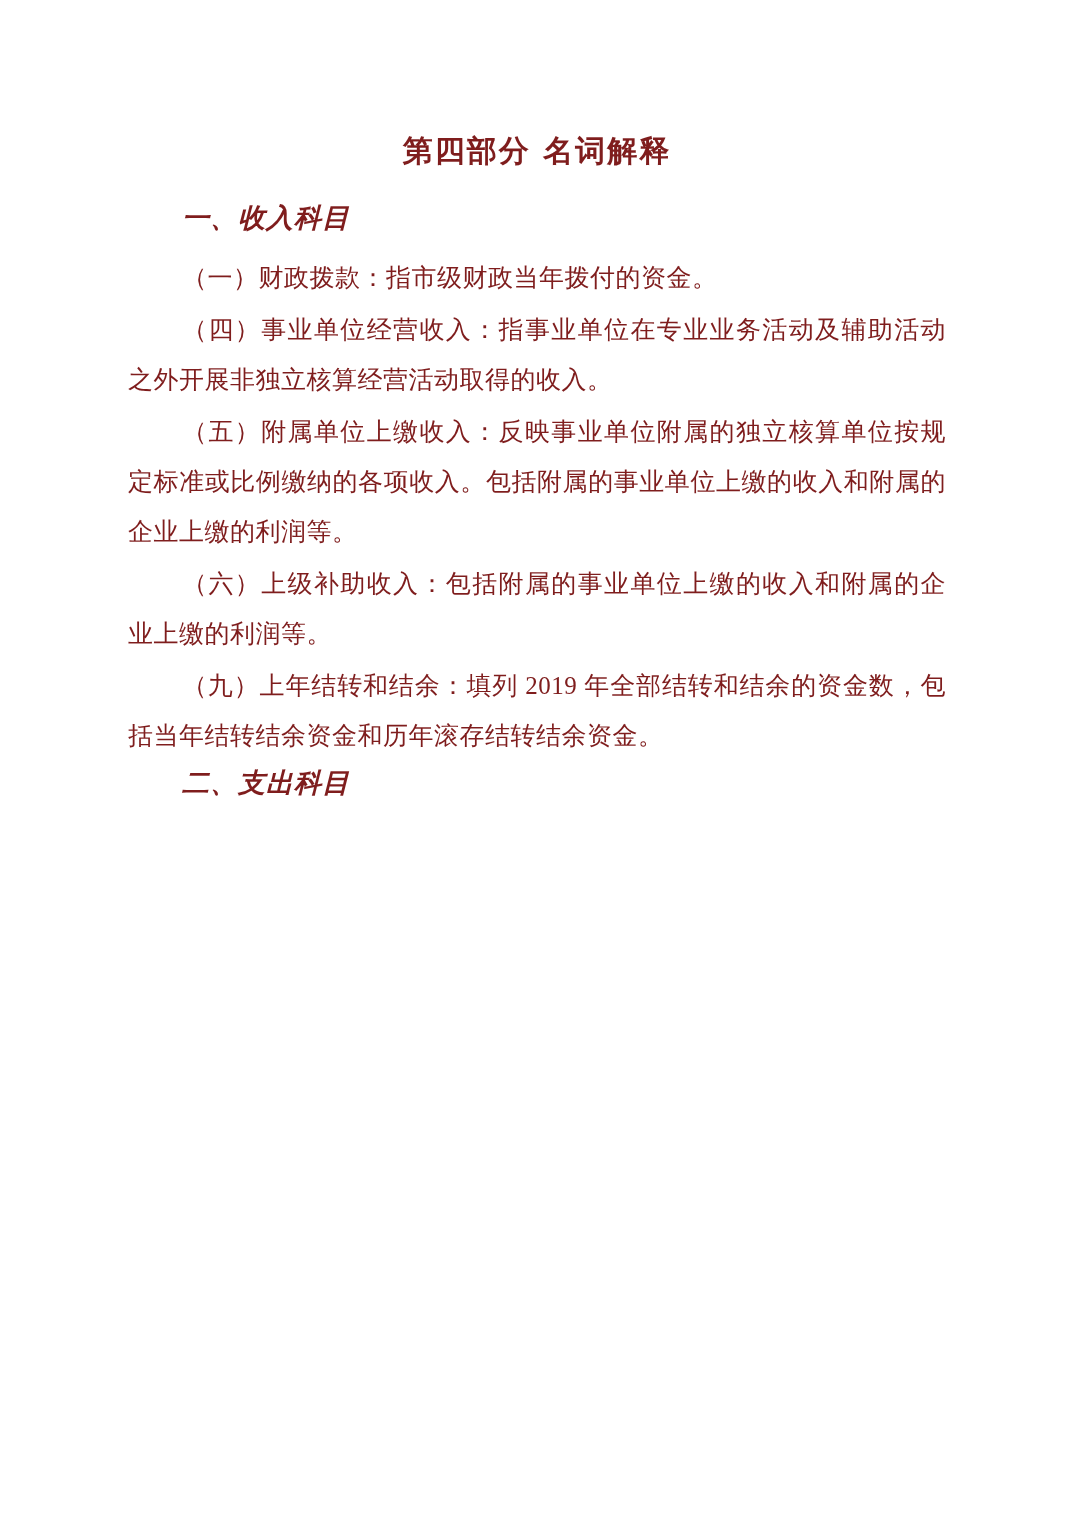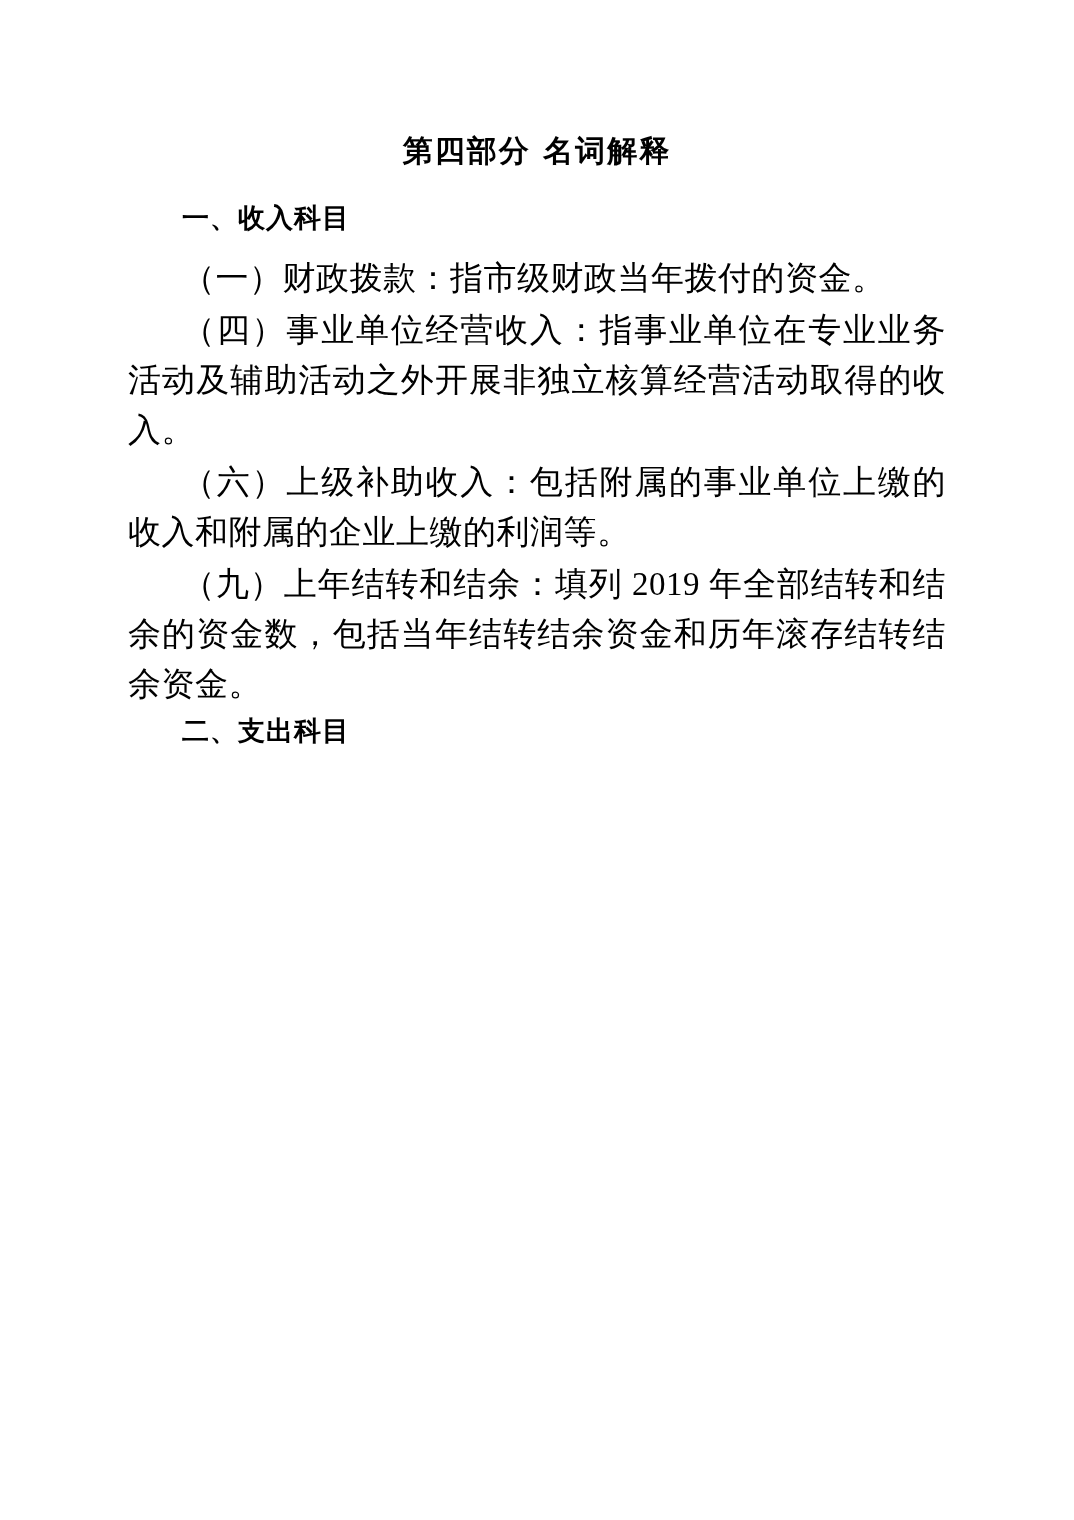--- a/index.html
+++ b/index.html
@@ -8,21 +8,21 @@
     background: #ffffff;
   }
   .page {
     position: relative;
     width: 1074px;
     height: 1252px;
     background: #ffffff;
     margin: 0 auto;
     overflow: hidden;
     font-family: "Liberation Serif", "DejaVu Serif", serif;
-    color: #000000;
+    color: #7f1d1d;
   }
   .content {
     position: absolute;
     left: 128px;
     top: 130px;
     width: 818px;
   }
   .doc-title {
     font-family: "DejaVu Sans", "Liberation Sans", sans-serif;
     font-weight: bold;
@@ -33,23 +33,24 @@
     line-height: 1.4;
   }
   .section-heading {
     font-family: "DejaVu Sans", "Liberation Sans", sans-serif;
     font-weight: bold;
     font-size: 27px;
     letter-spacing: 1px;
     margin: 0 0 14px 0;
     text-indent: 54px;
     line-height: 1.5;
+    font-style: italic;
   }
   .para {
-    font-size: 33px;
+    font-size: 25px;
     line-height: 50px;
     margin: 0 0 2px 0;
     text-indent: 54px;
     text-align: justify;
     text-justify: inter-ideograph;
     letter-spacing: 0.5px;
   }
   .tail-space {
     height: 40px;
   }
@@ -59,20 +60,21 @@
 
 <div class="page">
   <div class="content">
 
     <h1 class="doc-title">第四部分    名词解释</h1>
 
     <h2 class="section-heading">一、收入科目</h2>
 
     <p class="para">（一）财政拨款：指市级财政当年拨付的资金。</p>
     <p class="para">（四）事业单位经营收入：指事业单位在专业业务活动及辅助活动之外开展非独立核算经营活动取得的收入。</p>
+    <p class="para">（五）附属单位上缴收入：反映事业单位附属的独立核算单位按规定标准或比例缴纳的各项收入。包括附属的事业单位上缴的收入和附属的企业上缴的利润等。</p>
     <p class="para">（六）上级补助收入：包括附属的事业单位上缴的收入和附属的企业上缴的利润等。</p>
     <p class="para">（九）上年结转和结余：填列 2019 年全部结转和结余的资金数，包括当年结转结余资金和历年滚存结转结余资金。</p>
 
     <h2 class="section-heading">二、支出科目</h2>
 
     <div class="tail-space"></div>
   </div>
 </div>
 
 </body></html>

